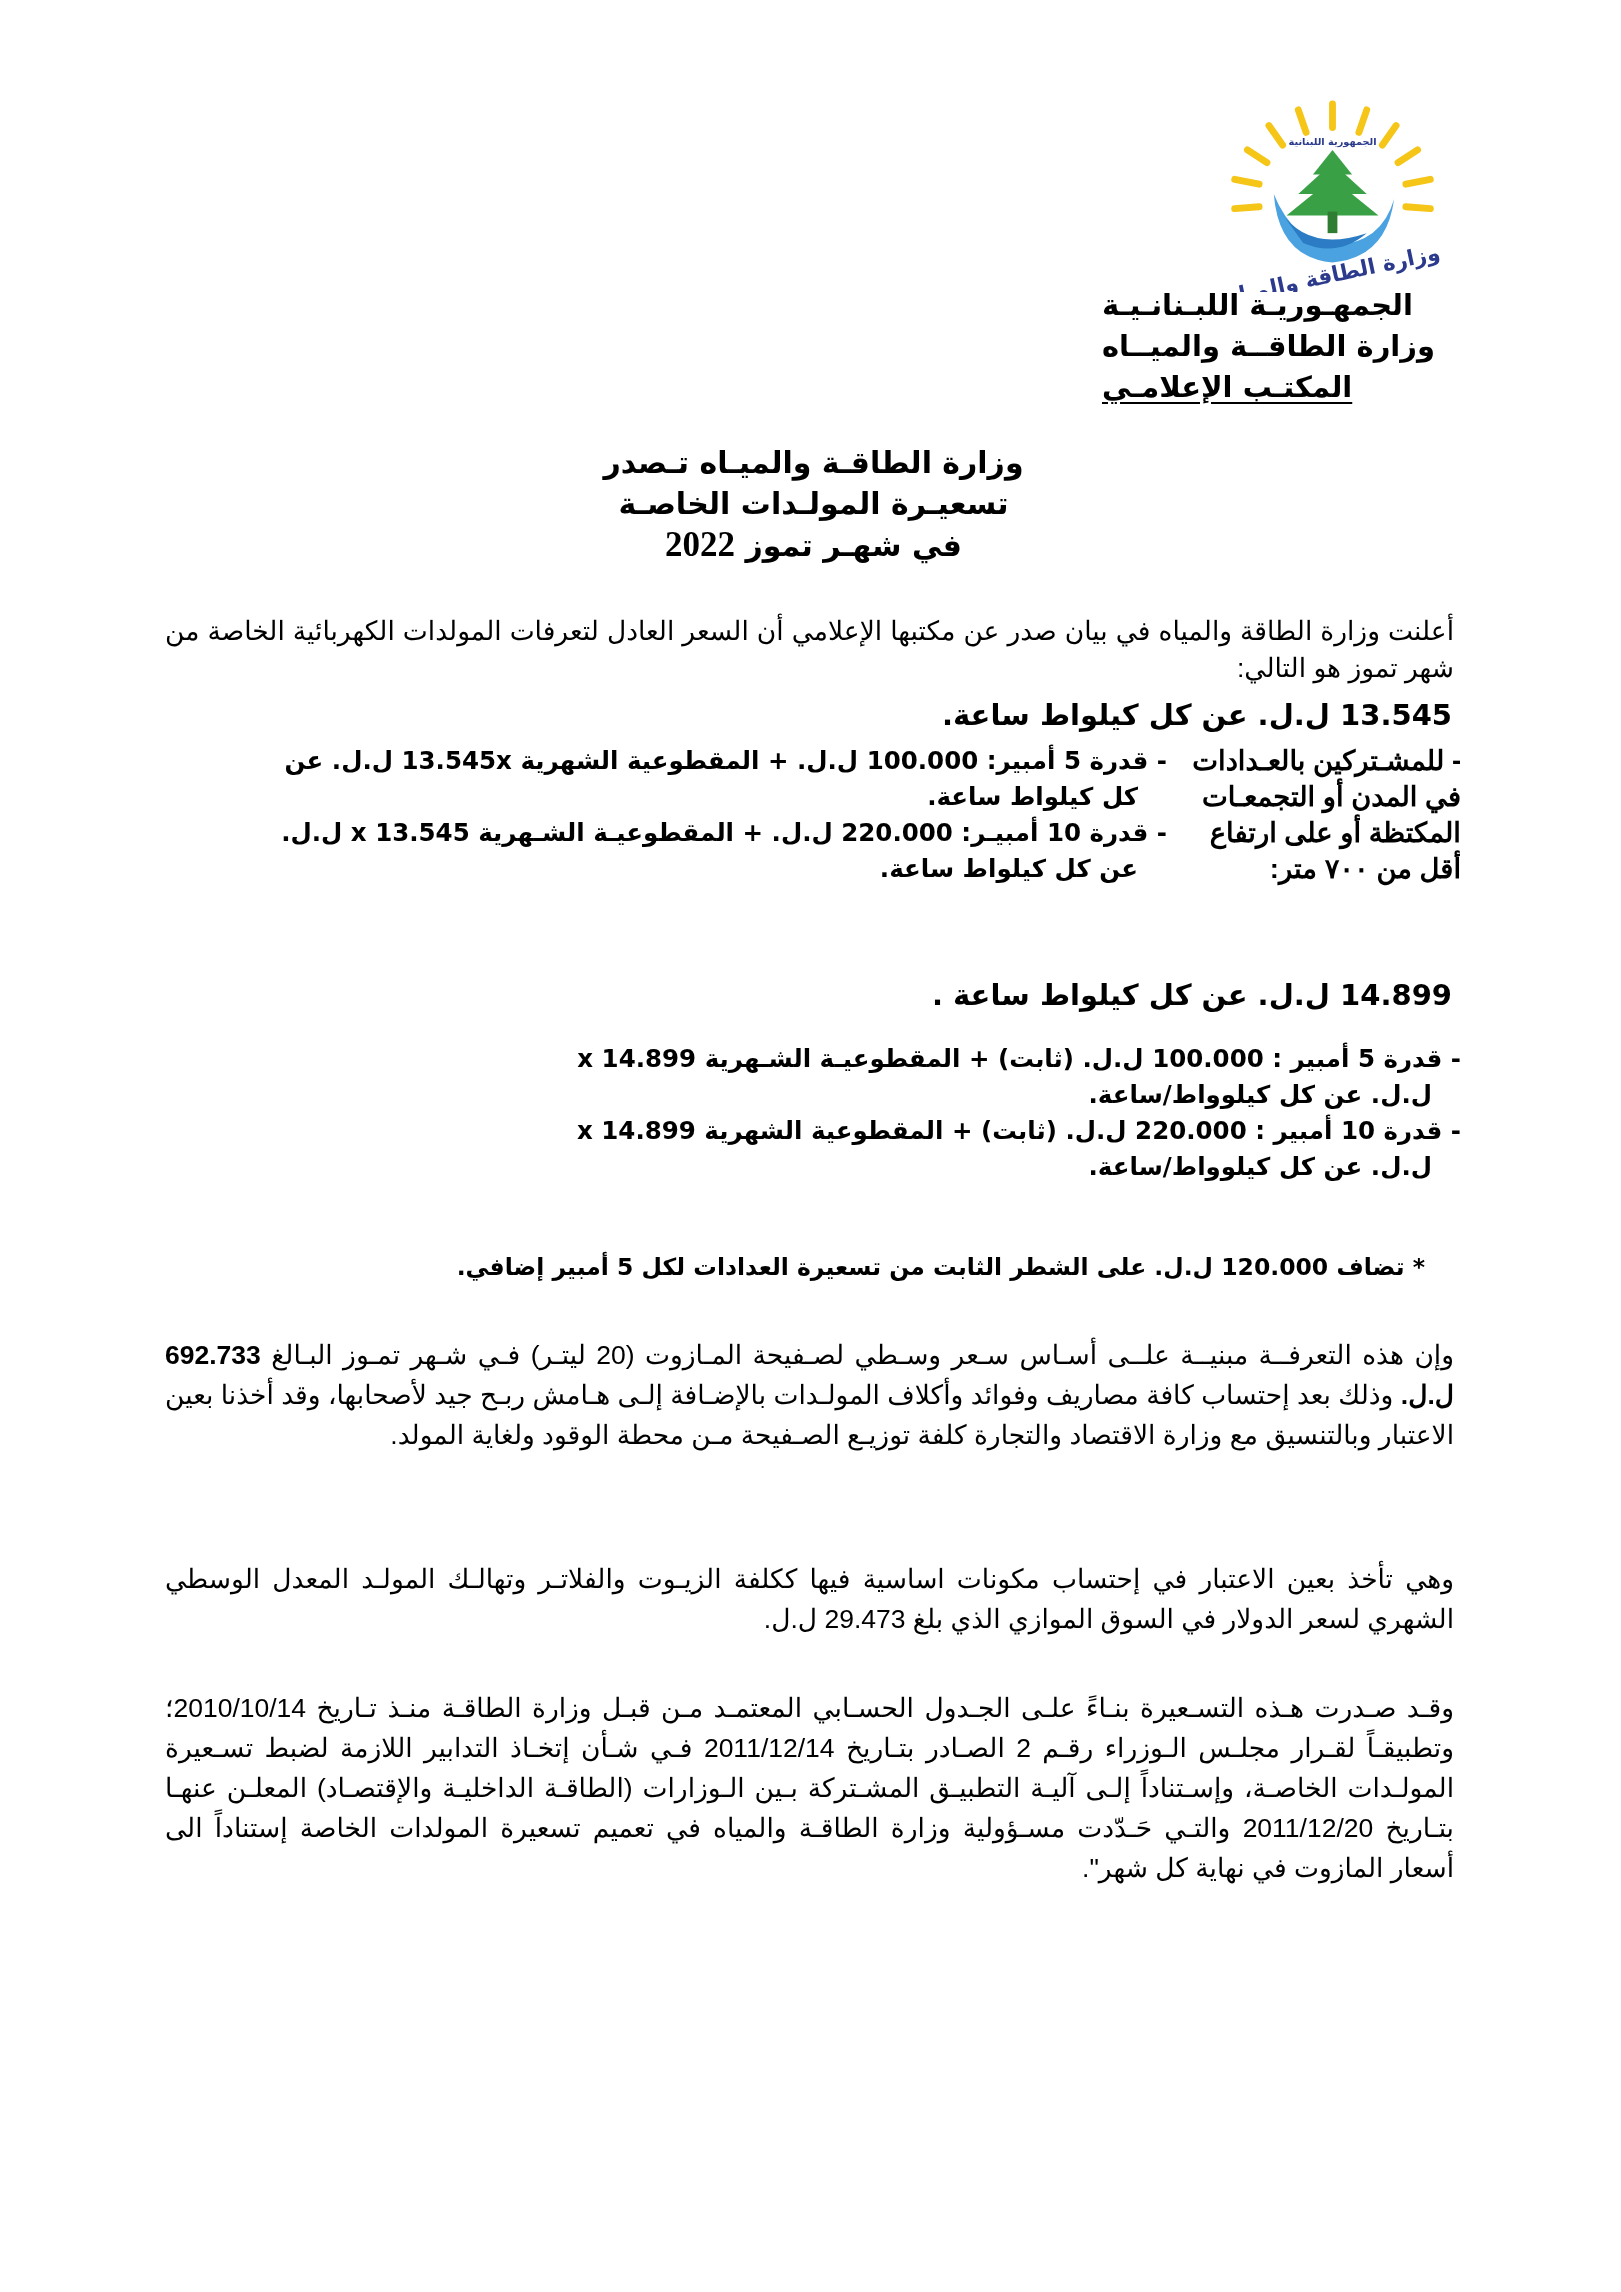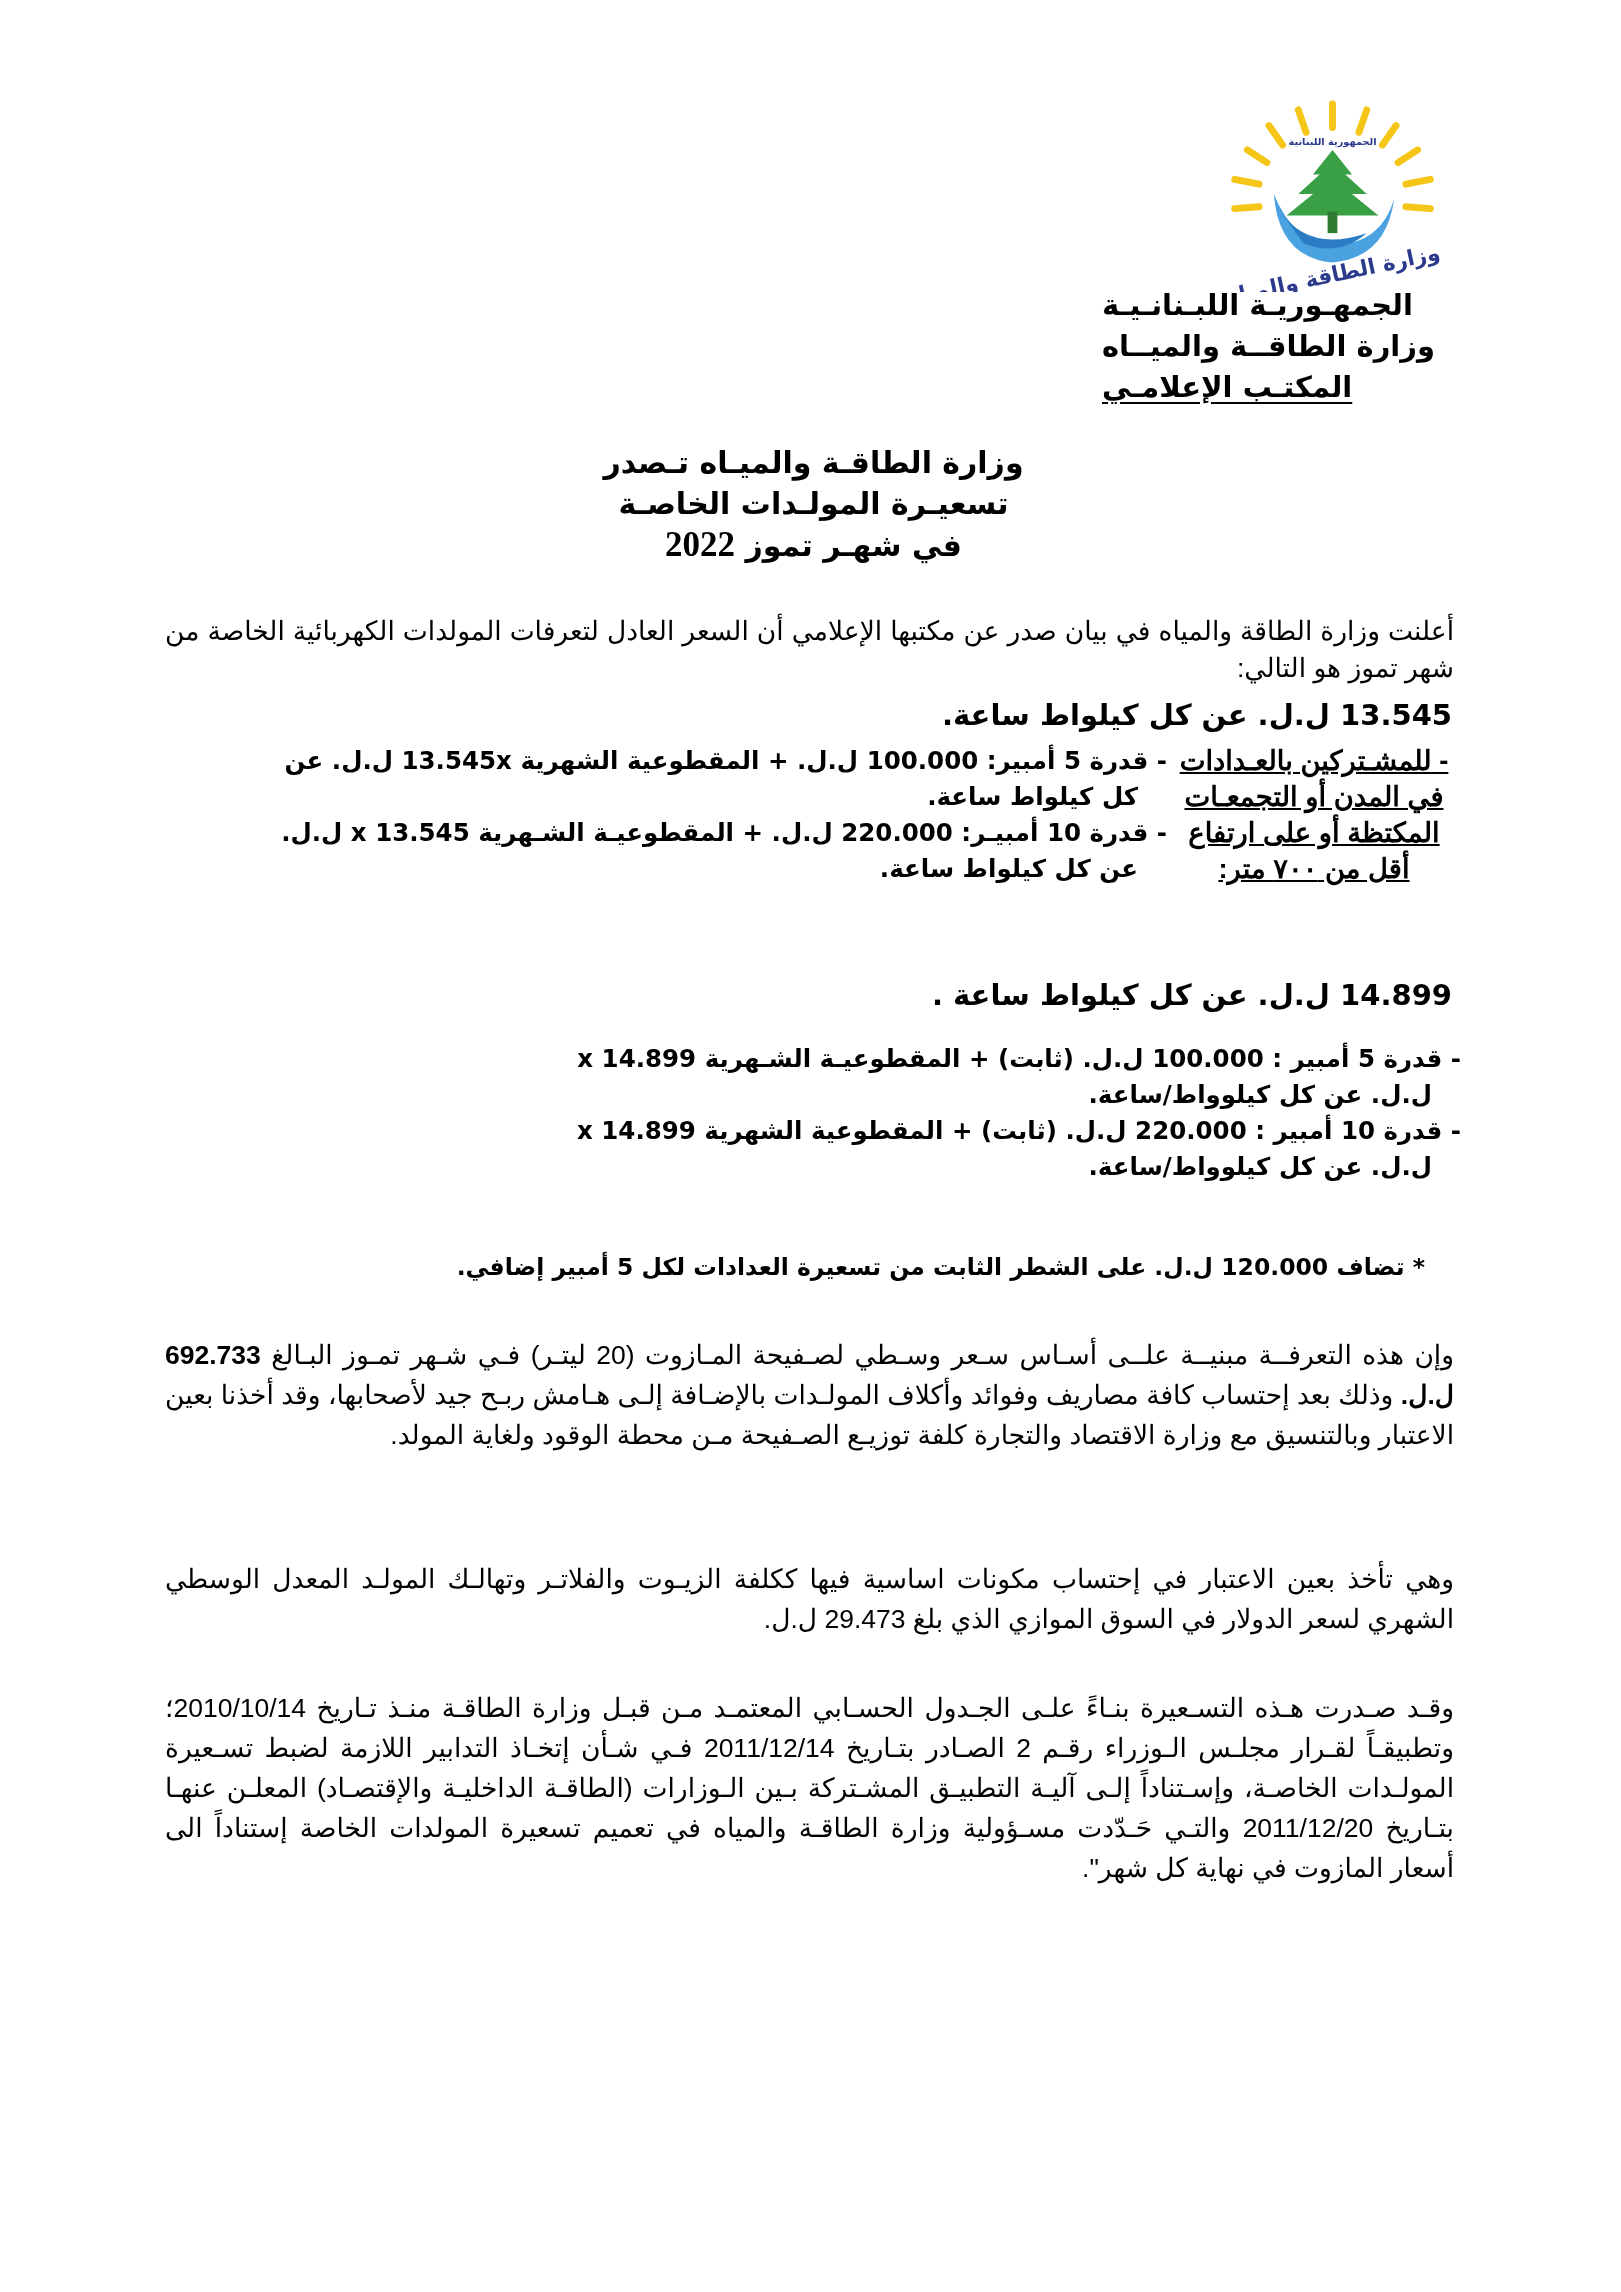--- a/index.html
+++ b/index.html
@@ -10,21 +10,21 @@
   .hdr { position: absolute; right: 186px; top: 263px; font-family: "DejaVu Sans", sans-serif; font-weight: bold; font-size: 29px; line-height: 41px; text-align: left; }
   .hdr div { white-space: nowrap; }
   .hdr .ul { text-decoration: underline; text-underline-offset: 4.9px; }
   .title { position: absolute; left: 588px; width: 451px; top: 420px; font-family: "DejaVu Sans", sans-serif; font-weight: bold; font-size: 30px; line-height: 41px; text-align: center; }
   .title .yr { font-family: "Liberation Serif", serif; font-size: 35px; }
   .body-text { position: absolute; left: 165px; width: 1289px; font-family: "Liberation Sans", sans-serif; font-size: 26.5px; line-height: 37px; text-align: justify; text-align-last: right; }
   .bold { font-weight: bold; }
   .sec-price { position: absolute; right: 169px; font-family: "DejaVu Sans", sans-serif; font-weight: bold; font-size: 29px; white-space: nowrap; }
   .tbl { position: absolute; left: 165px; width: 1296px; font-family: "DejaVu Sans", sans-serif; font-weight: bold; font-size: 24.5px; line-height: 36px; }
   .tbl .row { display: flex; flex-direction: row; }
-  .tbl .cat { width: 294px; flex: none; text-align: center; font-family: "Liberation Sans", sans-serif; font-size: 27.4px; text-decoration: underline; }
+  .tbl .cat { width: 294px; flex: none; text-align: right; font-family: "Liberation Sans", sans-serif; font-size: 27.4px; }
   .tbl .rates { flex: 1; text-align: right; }
   .tbl .rate { margin-bottom: 0; }
   .tbl .rate .l2 { padding-right: 29px; }
   .note { position: absolute; right: 196px; top: 1231px; font-family: "DejaVu Sans", sans-serif; font-weight: bold; font-size: 23.5px; white-space: nowrap; }
   .p { margin: 0; }
 </style>
 </head>
 <body>
 
 <div class="page">

